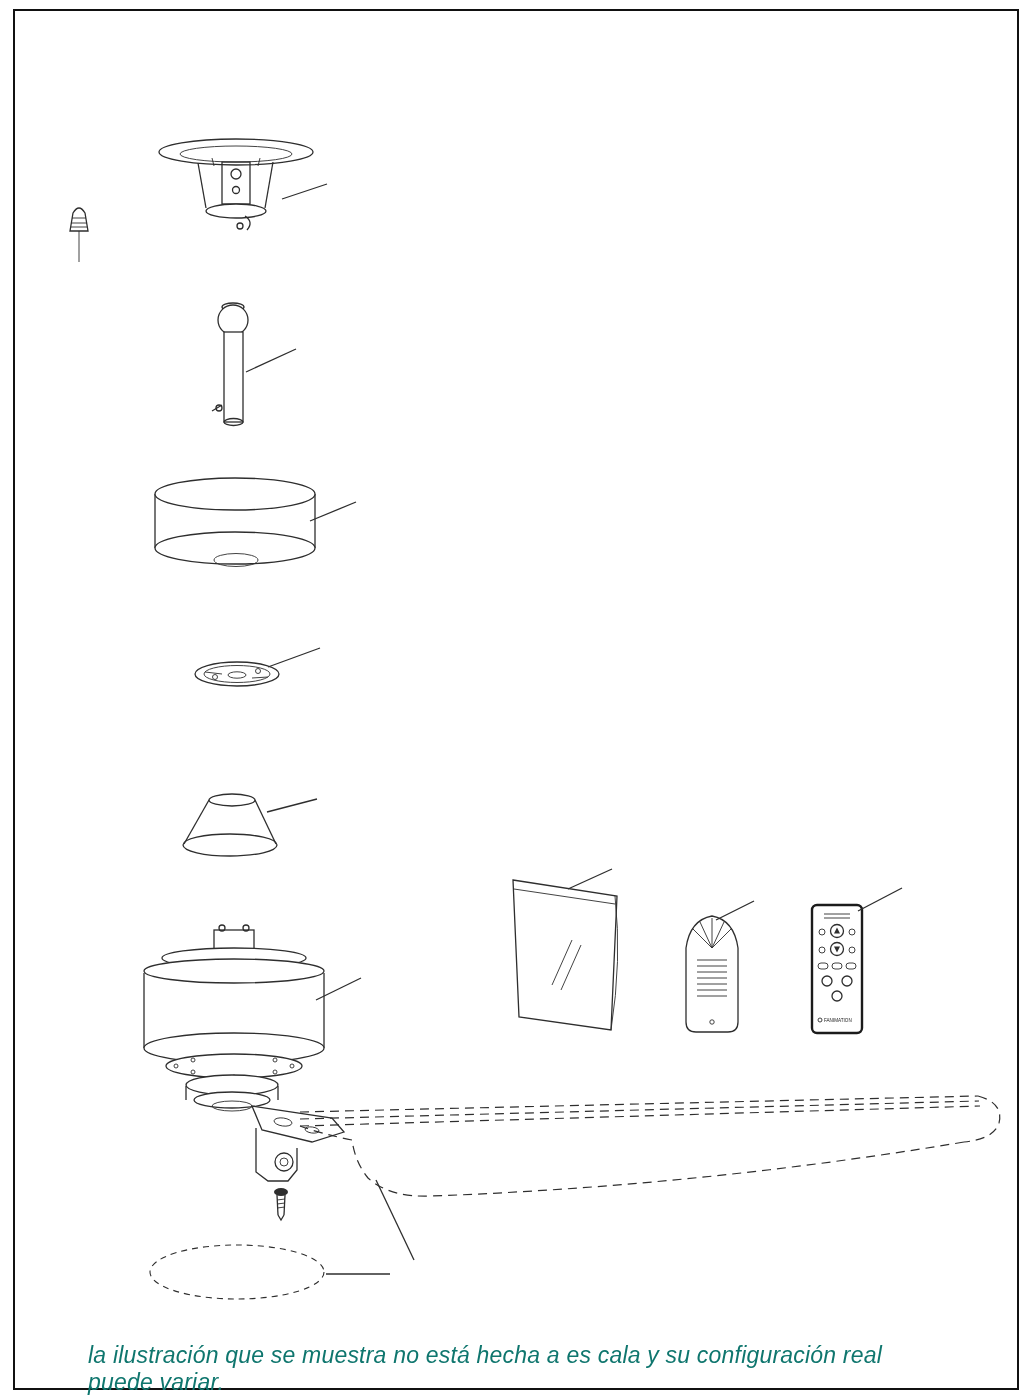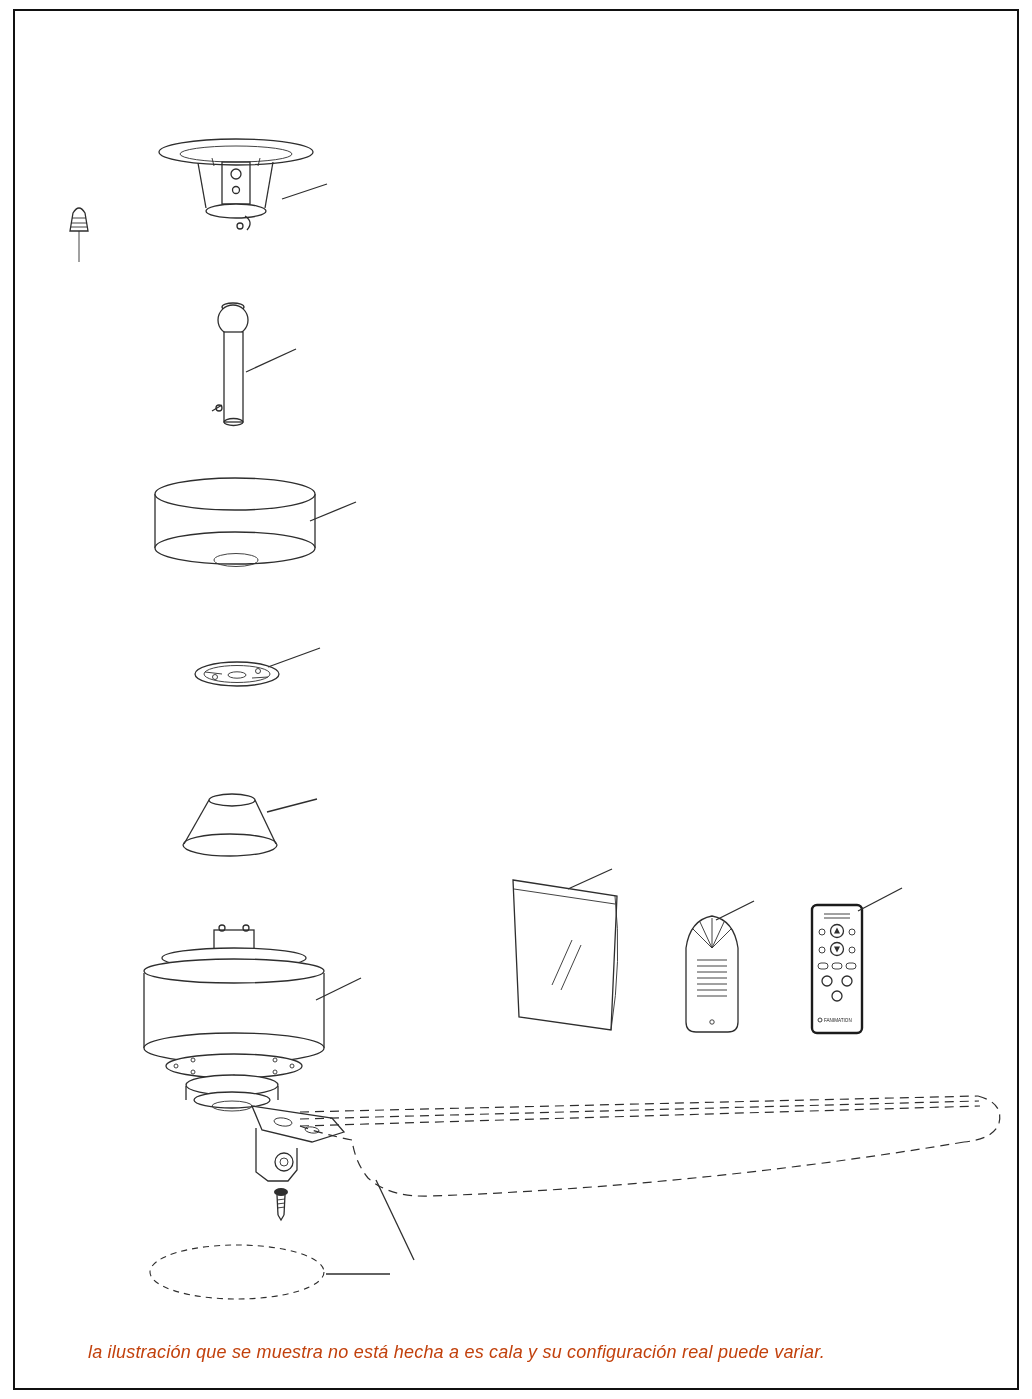--- a/index.html
+++ b/index.html
@@ -23,22 +23,22 @@
   .thin { stroke: #2e2e2e; stroke-width: 0.9; fill: none; }
   .dash { stroke: #2e2e2e; stroke-width: 1.2; fill: none; stroke-dasharray: 9 6; }
   .dash2 { stroke: #2e2e2e; stroke-width: 1.1; fill: none; stroke-dasharray: 6 5; }
   .solidfill { fill: #2e2e2e; stroke: none; }
   #caption {
     position: absolute;
     left: 88px;
     top: 1342px;
     width: 860px;
     font-style: italic;
-    font-size: 18px;
-    color: #c2410c;
+    font-size: 23px;
+    color: #0f766e;
     letter-spacing: 0.2px;
   }
 </style>
 </head>
 <body>
 
 <div id="page">
   <div id="page-border"></div>
 
   <svg width="1032" height="1399" viewBox="0 0 1032 1399">

